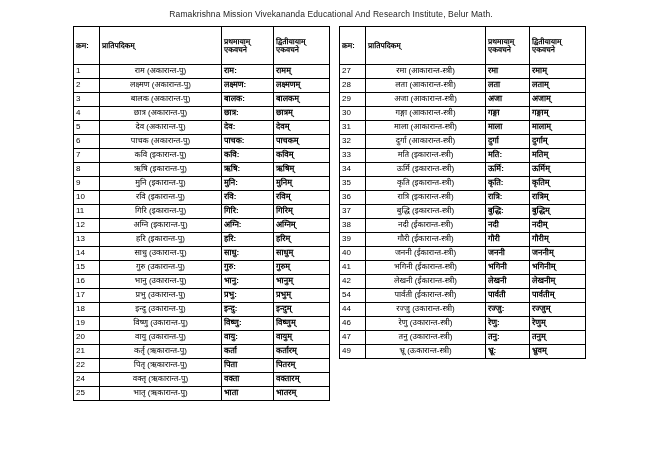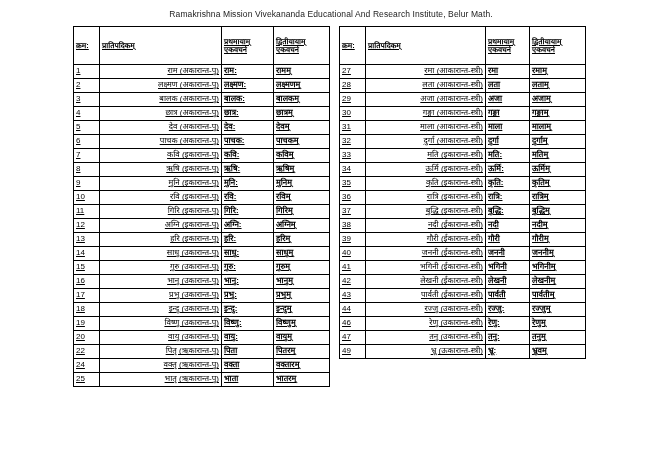--- a/index.html
+++ b/index.html
@@ -32,21 +32,20 @@
   }
   .tables {
     display: flex;
     flex-direction: row;
     align-items: flex-start;
     justify-content: center;
     gap: 9px;
     padding-left: 26px;
     padding-right: 18px;
     box-sizing: border-box;
-    text-decoration: underline;
   }
   table.decl {
     border-collapse: collapse;
     table-layout: fixed;
     font-family: "Liberation Sans", sans-serif;
   }
   table.decl th, table.decl td {
     border: 1px solid #000;
     font-size: 8px;
     line-height: 1.02;
@@ -61,21 +60,21 @@
     font-weight: bold;
     font-size: 7.5px;
     line-height: 1.05;
     text-align: left;
     vertical-align: middle;
     white-space: normal;
     height: 38px;
     padding: 1px 2px;
   }
   td.num { text-align: left; }
-  td.stem { text-align: right; }
+  td.stem { text-align: center; }
   td.form { text-align: left; font-weight: bold; }
   
   .t-left col.c0 { width: 26px; }
   .t-left col.c1 { width: 122px; }
   .t-left col.c2 { width: 52px; }
   .t-left col.c3 { width: 56px; }
   
   .t-right col.c0 { width: 26px; }
   .t-right col.c1 { width: 120px; }
   .t-right col.c2 { width: 44px; }
@@ -220,20 +219,26 @@
             <td class="form">विष्णु:</td>
             <td class="form">विष्णुम्</td>
           </tr>
           <tr>
             <td class="num">20</td>
             <td class="stem">वायु (उकारान्त-पु)</td>
             <td class="form">वायु:</td>
             <td class="form">वायुम्</td>
           </tr>
           <tr>
+            <td class="num">21</td>
+            <td class="stem">कर्तृ (ऋकारान्त-पु)</td>
+            <td class="form">कर्ता</td>
+            <td class="form">कर्तारम्</td>
+          </tr>
+          <tr>
             <td class="num">22</td>
             <td class="stem">पितृ (ऋकारान्त-पु)</td>
             <td class="form">पिता</td>
             <td class="form">पितरम्</td>
           </tr>
           <tr>
             <td class="num">24</td>
             <td class="stem">वक्तृ (ऋकारान्त-पु)</td>
             <td class="form">वक्ता</td>
             <td class="form">वक्तारम्</td>
@@ -353,21 +358,21 @@
             <td class="form">भगिनी</td>
             <td class="form">भगिनीम्</td>
           </tr>
           <tr>
             <td class="num">42</td>
             <td class="stem">लेखनी (ईकारान्त-स्त्री)</td>
             <td class="form">लेखनी</td>
             <td class="form">लेखनीम्</td>
           </tr>
           <tr>
-            <td class="num">43</td>
+            <td class="num">54</td>
             <td class="stem">पार्वती (ईकारान्त-स्त्री)</td>
             <td class="form">पार्वती</td>
             <td class="form">पार्वतीम्</td>
           </tr>
           <tr>
             <td class="num">44</td>
             <td class="stem">रज्जु (उकारान्त-स्त्री)</td>
             <td class="form">रज्जु:</td>
             <td class="form">रज्जुम्</td>
           </tr>

